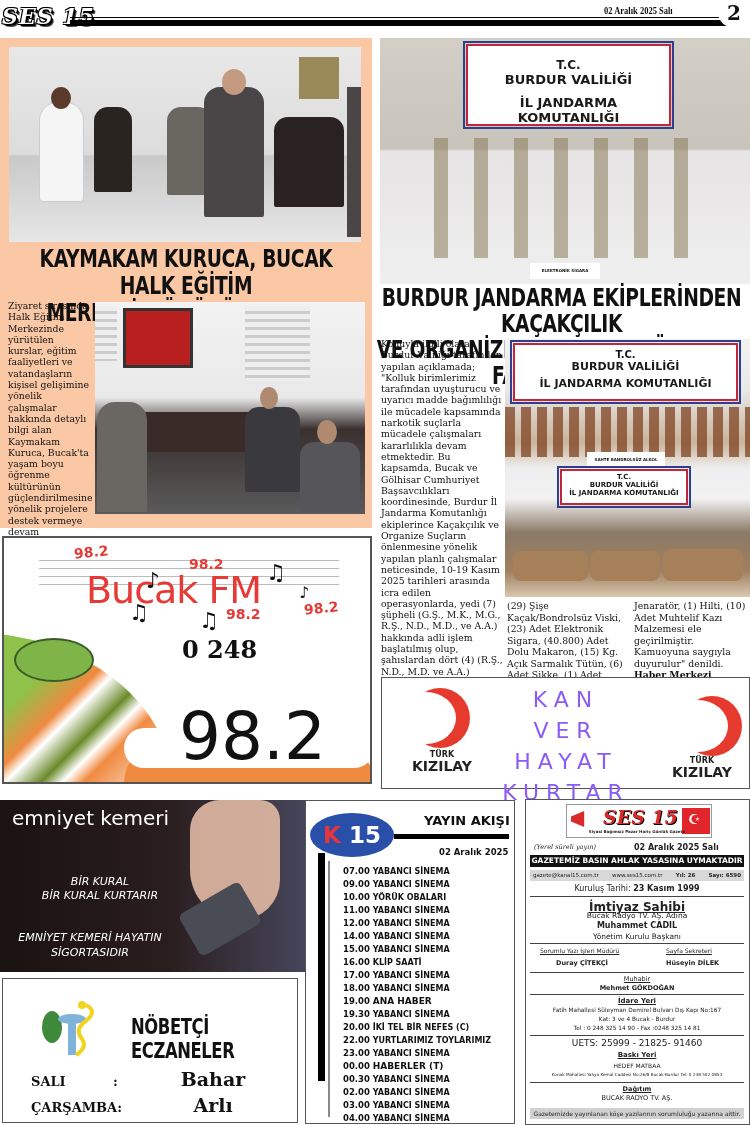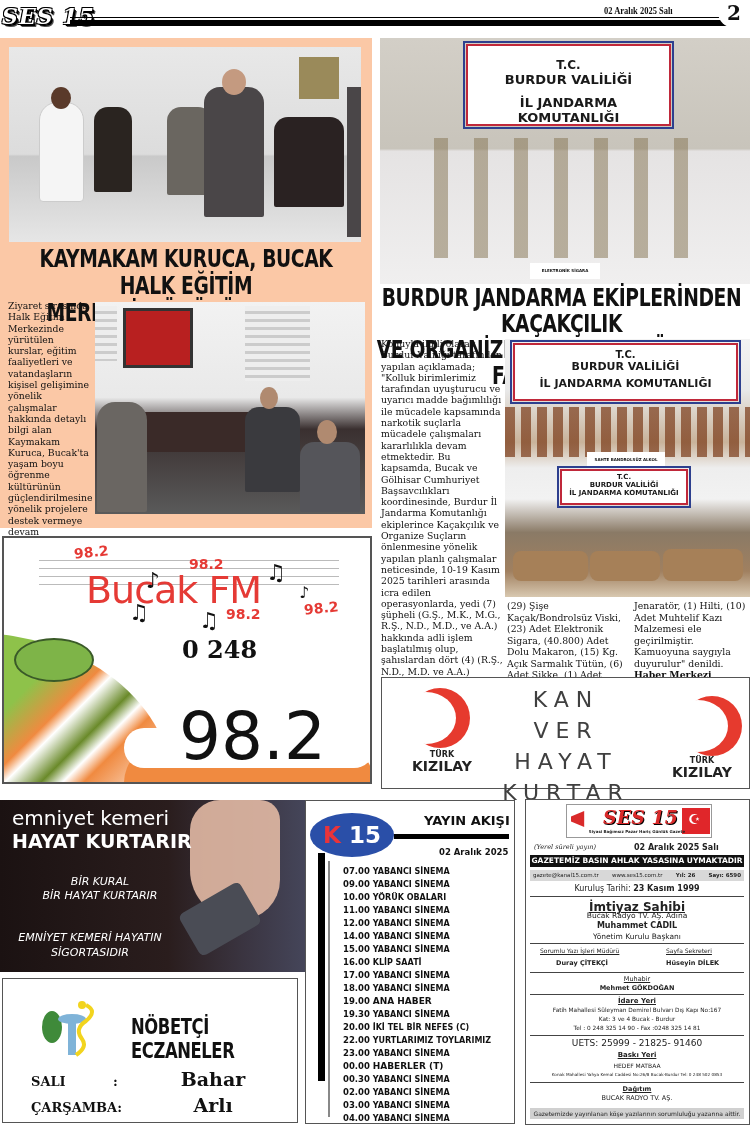--- a/index.html
+++ b/index.html
@@ -46,21 +46,21 @@
   .fm-phone2 { position: absolute; left: 153px; top: 127px; font-size: 24px; font-weight: bold; font-family: "DejaVu Serif", serif; }
   .fm-big { position: absolute; left: 175px; top: 160px; font-size: 66px; font-family: "DejaVu Sans", sans-serif; color: #111; }
   .fm-sun { position: absolute; left: 10px; top: 100px; width: 80px; height: 44px; border-radius: 50%; background: #7eb448; border: 2px solid #3a5a28; }
 
   
   .kizilay { position: absolute; left: 381px; top: 677px; width: 369px; height: 112px; border: 1.5px solid #555; background: #fff; }
   .crescent { position: absolute; width: 60px; height: 60px; border-radius: 50%; background: #e63a2e; }
   .crescent::after { content: ""; position: absolute; left: -14px; top: 4px; width: 60px; height: 52px; border-radius: 50%; background: #fff; }
   .kz-turk { position: absolute; font-family: "DejaVu Sans", sans-serif; font-weight: bold; font-size: 8px; color: #222; text-align: center; }
   .kz-name { position: absolute; font-family: "DejaVu Sans", sans-serif; font-weight: bold; font-size: 14px; color: #222; text-align: center; }
-  .kz-slogan { position: absolute; left: 118px; top: 6px; width: 132px; text-align: center; font-family: "DejaVu Sans", sans-serif; font-size: 22px; letter-spacing: 7px; line-height: 31px; color: #404040; }
+  .kz-slogan { position: absolute; left: 118px; top: 6px; width: 132px; text-align: center; font-family: "DejaVu Sans", sans-serif; font-size: 22px; letter-spacing: 7px; line-height: 31px; color: #8b5cf6; }
 
   
   .belt { position: absolute; left: 0; top: 800px; width: 336px; height: 172px; background: linear-gradient(90deg, #1b1212 0%, #2a1d1d 50%, #3a3440 72%, #4a4e66 100%); overflow: hidden; }
   .belt-hand { position: absolute; left: 190px; top: 0; width: 90px; height: 120px; background: #e2b9a4; border-radius: 30px 20px 40px 50px; opacity: 0.9; }
   .belt-buckle { position: absolute; left: 185px; top: 95px; width: 70px; height: 48px; background: #4a4c55; border-radius: 6px; transform: rotate(-30deg); }
   .belt-t1 { position: absolute; left: 12px; top: 6px; font-family: "DejaVu Sans", sans-serif; color: #fff; font-size: 20px; }
   .belt-t2 { position: absolute; left: 12px; top: 30px; font-family: "DejaVu Sans", sans-serif; color: #fff; font-size: 19px; font-weight: bold; }
   .belt-t3 { position: absolute; left: 25px; top: 75px; width: 150px; text-align: center; font-family: "DejaVu Sans", sans-serif; color: #fff; font-size: 11px; font-style: italic; line-height: 14px; }
   .belt-t4 { position: absolute; left: 4px; top: 130px; width: 172px; text-align: center; font-family: "DejaVu Sans", sans-serif; color: #fff; font-size: 11px; font-style: italic; line-height: 15px; }
 
@@ -219,24 +219,23 @@
   </div>
   <div class="crescent" style="left:300px;top:18px;"></div>
   <div class="kz-turk" style="left:280px;top:78px;width:80px;">TÜRK</div>
   <div class="kz-name" style="left:280px;top:86px;width:80px;">KIZILAY</div>
 </div>
 
 <div class="belt">
   <div class="belt-hand"></div>
   <div class="belt-buckle"></div>
   <div class="belt-t1">emniyet kemeri</div>
-  <div class="belt-t2">HAYAT KURTARIR</div>
   <div class="belt-t3">
     <div>BİR KURAL</div>
-    <div>BİR HAYAT KURTARIR</div>
+    <div>BİR KURAL KURTARIR</div>
   </div>
   <div class="belt-t4">
     <div>EMNİYET KEMERİ HAYATIN</div>
     <div>SİGORTASIDIR</div>
   </div>
 </div>
 
 <div class="ecz">
   <svg class="ecz-logo" viewBox="0 0 70 62">
     <ellipse cx="14" cy="28" rx="10" ry="16" fill="#3f8a3a"></ellipse>

